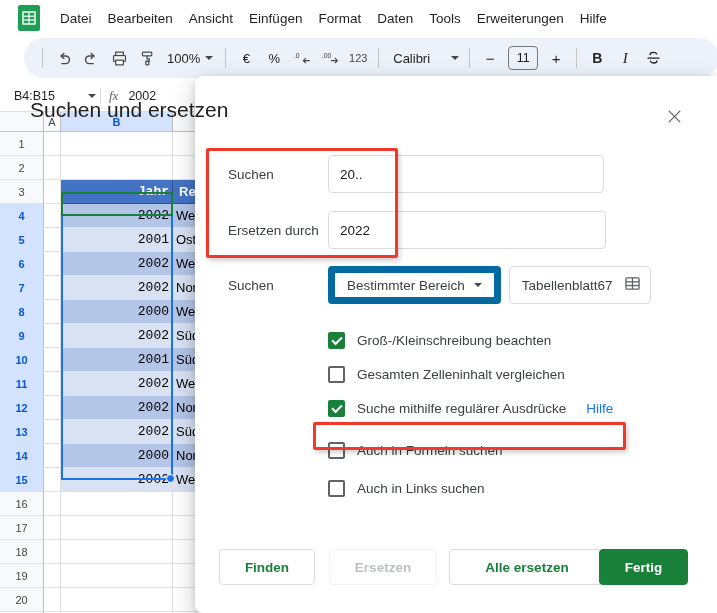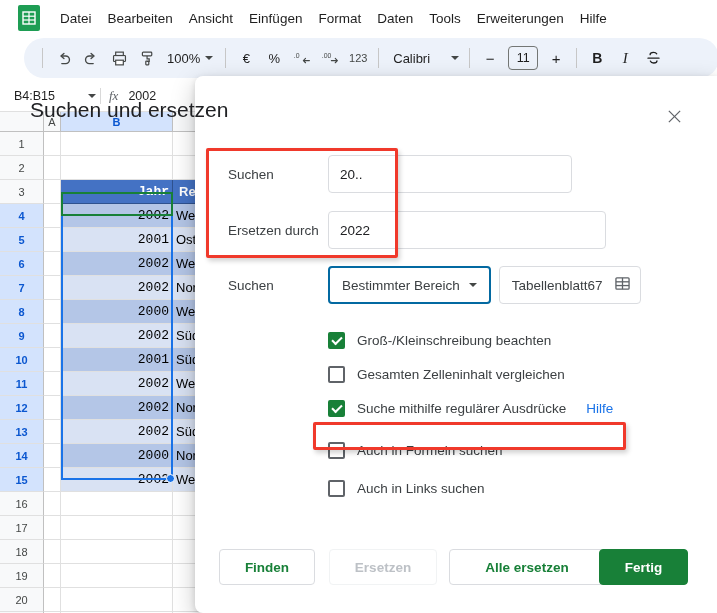--- a/index.html
+++ b/index.html
@@ -146,21 +146,21 @@
 
   .field-row { position: absolute; display: flex; align-items: center; }
   .field-label { font-size: 13.5px; color: #3c4043; }
   .text-input {
     height: 38px; border: 1px solid #dadce0; border-radius: 4px;
     background: #fff; font-size: 13.5px; color: #202124;
     display: flex; align-items: center; padding: 0 11px;
   }
 
   .select-box {
-    height: 38px; border: 2px solid #0369a1; border-radius: 4px;
+    height: 38px; border: 7px solid #0369a1; border-radius: 4px;
     display: flex; align-items: center; justify-content: center;
     padding: 12px 12px; font-size: 13.5px; color: #3c4043;
   }
   .range-box {
     height: 38px; border: 1px solid #dadce0; border-radius: 4px;
     display: flex; align-items: center; gap: 12px;
     padding: 0 10px 0 12px; font-size: 13.5px; color: #3c4043;
   }
 
   .cb-row { position: absolute; display: flex; align-items: center; gap: 12px; }
@@ -467,21 +467,21 @@
   <div class="dlg-title">Suchen und ersetzen</div>
   <div class="dlg-close">
     <svg width="15" height="15" viewBox="0 0 16 16">
         <line x1="2" y1="2" x2="14" y2="14" stroke="#5f6368" stroke-width="1.4"></line>
         <line x1="14" y1="2" x2="2" y2="14" stroke="#5f6368" stroke-width="1.4"></line>
       </svg>
   </div>
 
   <div class="field-row" style="left:228px; top:155px;">
     <div class="field-label" style="width:100px;">Suchen</div>
-    <div class="text-input" style="width:244px;">20..</div>
+    <div class="text-input" style="width:276px;">20..</div>
   </div>
 
   <div class="field-row" style="left:228px; top:211px;">
     <div class="field-label" style="width:100px;">Ersetzen durch</div>
     <div class="text-input" style="width:278px;">2022</div>
   </div>
 
   <div class="field-row" style="left:228px; top:266px;">
     <div class="field-label" style="width:100px;">Suchen</div>
     <div class="select-box">

